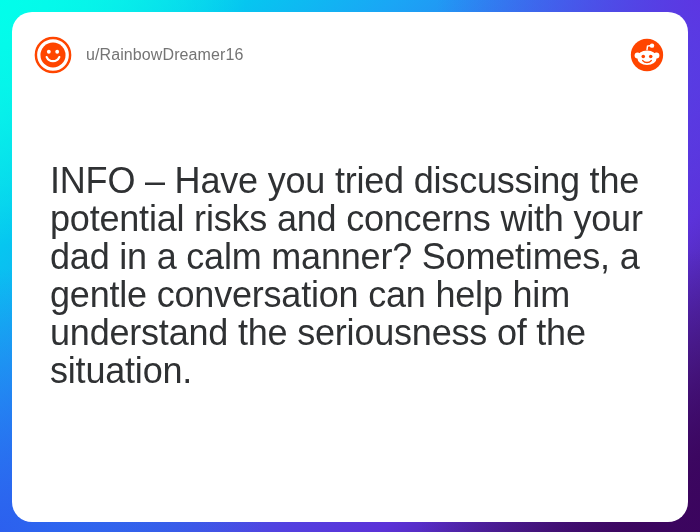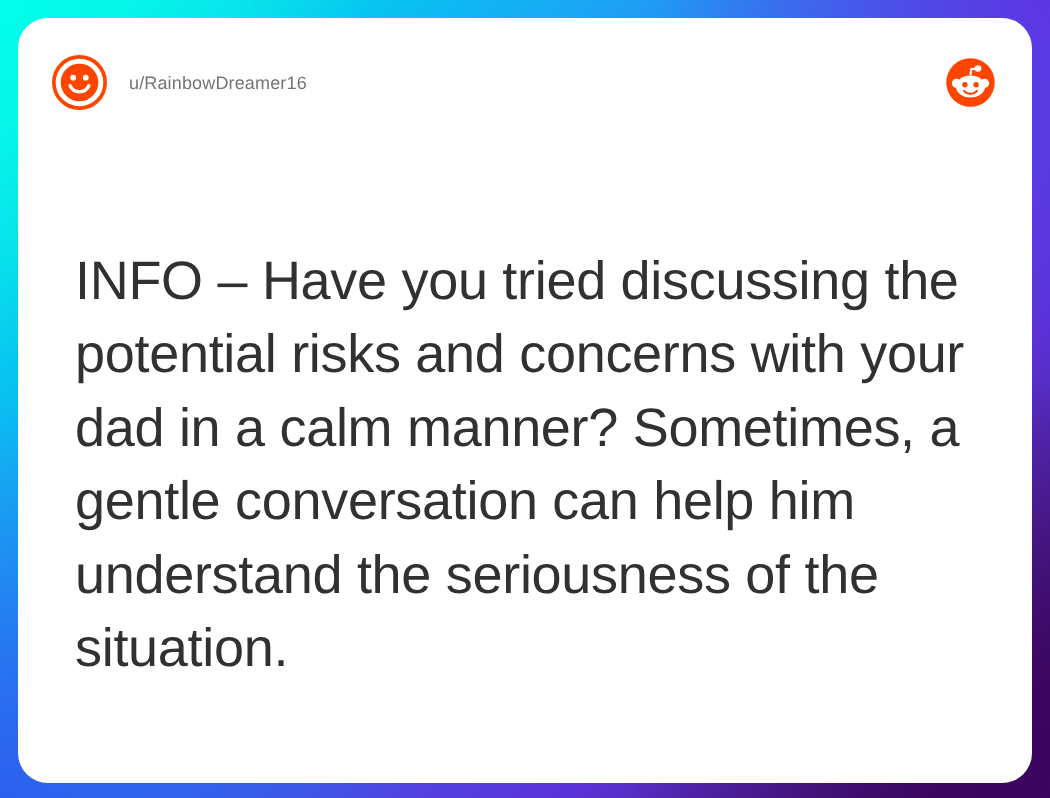--- a/index.html
+++ b/index.html
@@ -75,41 +75,41 @@
 
   .avatar {
     width: 38px;
     height: 38px;
     flex: 0 0 38px;
     display: block;
   }
 
   .username {
     margin-left: 14px;
-    font-size: 12px;
+    font-size: 16px;
     color: #747474;
     letter-spacing: 0.1px;
     white-space: nowrap;
   }
 
   .brand-logo {
     margin-left: auto;
     width: 34px;
     height: 34px;
     display: block;
   }
 
   
   .post-body {
     position: absolute;
     left: 38px;
     top: 150px;
     width: 608px;
     font-size: 36px;
-    line-height: 49px;
+    line-height: 38px;
     color: #2f3133;
     letter-spacing: -0.2px;
     font-weight: 400;
     white-space: pre-wrap;
     word-break: normal;
   }
 </style>
 </head>
 <body>
 

